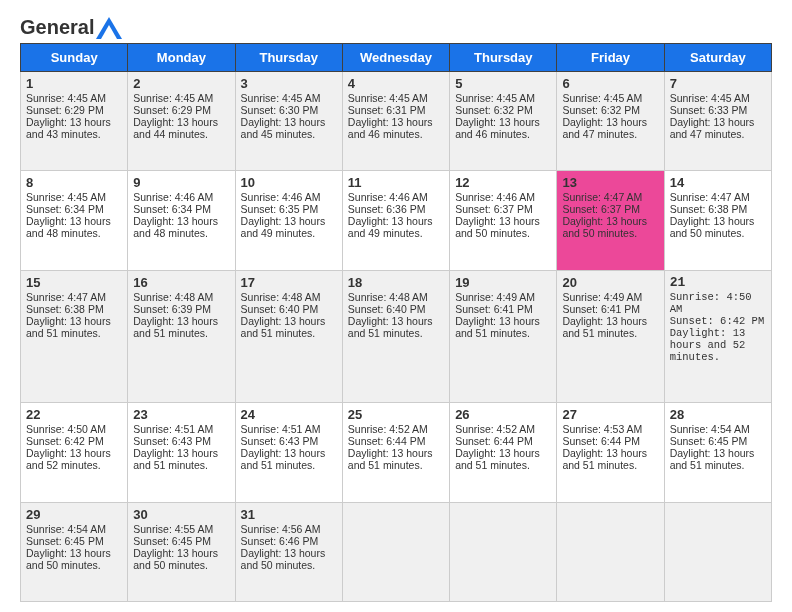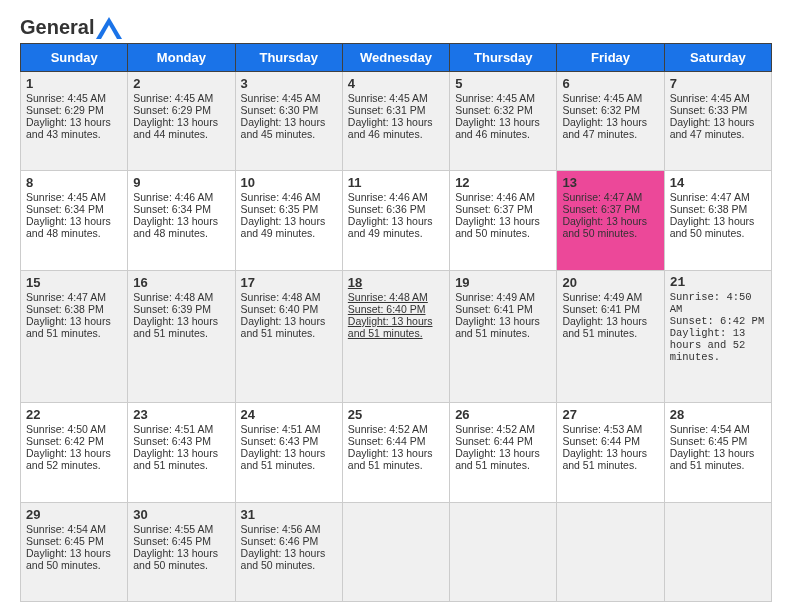--- a/index.html
+++ b/index.html
@@ -130,21 +130,21 @@
           <td style="background: rgb(255, 255, 255);"><span class="day-num">10</span><span>Sunrise: 4:46 AM</span><br><span>Sunset: 6:35 PM</span><br><span>Daylight: 13 hours and 49 minutes.</span></td>
           <td style="background: rgb(255, 255, 255);"><span class="day-num">11</span><span>Sunrise: 4:46 AM</span><br><span>Sunset: 6:36 PM</span><br><span>Daylight: 13 hours and 49 minutes.</span></td>
           <td style="background: rgb(255, 255, 255);"><span class="day-num">12</span><span>Sunrise: 4:46 AM</span><br><span>Sunset: 6:37 PM</span><br><span>Daylight: 13 hours and 50 minutes.</span></td>
           <td style="background: #ec4899;"><span class="day-num">13</span><span>Sunrise: 4:47 AM</span><br><span>Sunset: 6:37 PM</span><br><span>Daylight: 13 hours and 50 minutes.</span></td>
           <td style="background: rgb(255, 255, 255);"><span class="day-num">14</span><span>Sunrise: 4:47 AM</span><br><span>Sunset: 6:38 PM</span><br><span>Daylight: 13 hours and 50 minutes.</span></td>
         </tr>
         <tr>
           <td style="background: rgb(240, 240, 240);"><span class="day-num">15</span><span>Sunrise: 4:47 AM</span><br><span>Sunset: 6:38 PM</span><br><span>Daylight: 13 hours and 51 minutes.</span></td>
           <td style="background: rgb(240, 240, 240);"><span class="day-num">16</span><span>Sunrise: 4:48 AM</span><br><span>Sunset: 6:39 PM</span><br><span>Daylight: 13 hours and 51 minutes.</span></td>
           <td style="background: rgb(240, 240, 240);"><span class="day-num">17</span><span>Sunrise: 4:48 AM</span><br><span>Sunset: 6:40 PM</span><br><span>Daylight: 13 hours and 51 minutes.</span></td>
-          <td style="background: rgb(240, 240, 240); text-decoration: underline;"><span class="day-num">18</span><span>Sunrise: 4:48 AM</span><br><span>Sunset: 6:40 PM</span><br><span>Daylight: 13 hours and 51 minutes.</span></td>
+          <td style="background: rgb(240, 240, 240);"><span class="day-num">18</span><span>Sunrise: 4:48 AM</span><br><span>Sunset: 6:40 PM</span><br><span>Daylight: 13 hours and 51 minutes.</span></td>
           <td style="background: rgb(240, 240, 240);"><span class="day-num">19</span><span>Sunrise: 4:49 AM</span><br><span>Sunset: 6:41 PM</span><br><span>Daylight: 13 hours and 51 minutes.</span></td>
           <td style="background: rgb(240, 240, 240);"><span class="day-num">20</span><span>Sunrise: 4:49 AM</span><br><span>Sunset: 6:41 PM</span><br><span>Daylight: 13 hours and 51 minutes.</span></td>
           <td style="background: rgb(240, 240, 240); font-family: Liberation Mono, monospace;"><span class="day-num">21</span><span>Sunrise: 4:50 AM</span><br><span>Sunset: 6:42 PM</span><br><span>Daylight: 13 hours and 52 minutes.</span></td>
         </tr>
         <tr>
           <td style="background: rgb(255, 255, 255); border-radius: 19px;"><span class="day-num">22</span><span>Sunrise: 4:50 AM</span><br><span>Sunset: 6:42 PM</span><br><span>Daylight: 13 hours and 52 minutes.</span></td>
           <td style="background: rgb(255, 255, 255);"><span class="day-num">23</span><span>Sunrise: 4:51 AM</span><br><span>Sunset: 6:43 PM</span><br><span>Daylight: 13 hours and 51 minutes.</span></td>
           <td style="background: rgb(255, 255, 255);"><span class="day-num">24</span><span>Sunrise: 4:51 AM</span><br><span>Sunset: 6:43 PM</span><br><span>Daylight: 13 hours and 51 minutes.</span></td>
           <td style="background: rgb(255, 255, 255); border-radius: 30px;"><span class="day-num">25</span><span>Sunrise: 4:52 AM</span><br><span>Sunset: 6:44 PM</span><br><span>Daylight: 13 hours and 51 minutes.</span></td>
           <td style="background: rgb(255, 255, 255);"><span class="day-num">26</span><span>Sunrise: 4:52 AM</span><br><span>Sunset: 6:44 PM</span><br><span>Daylight: 13 hours and 51 minutes.</span></td>

